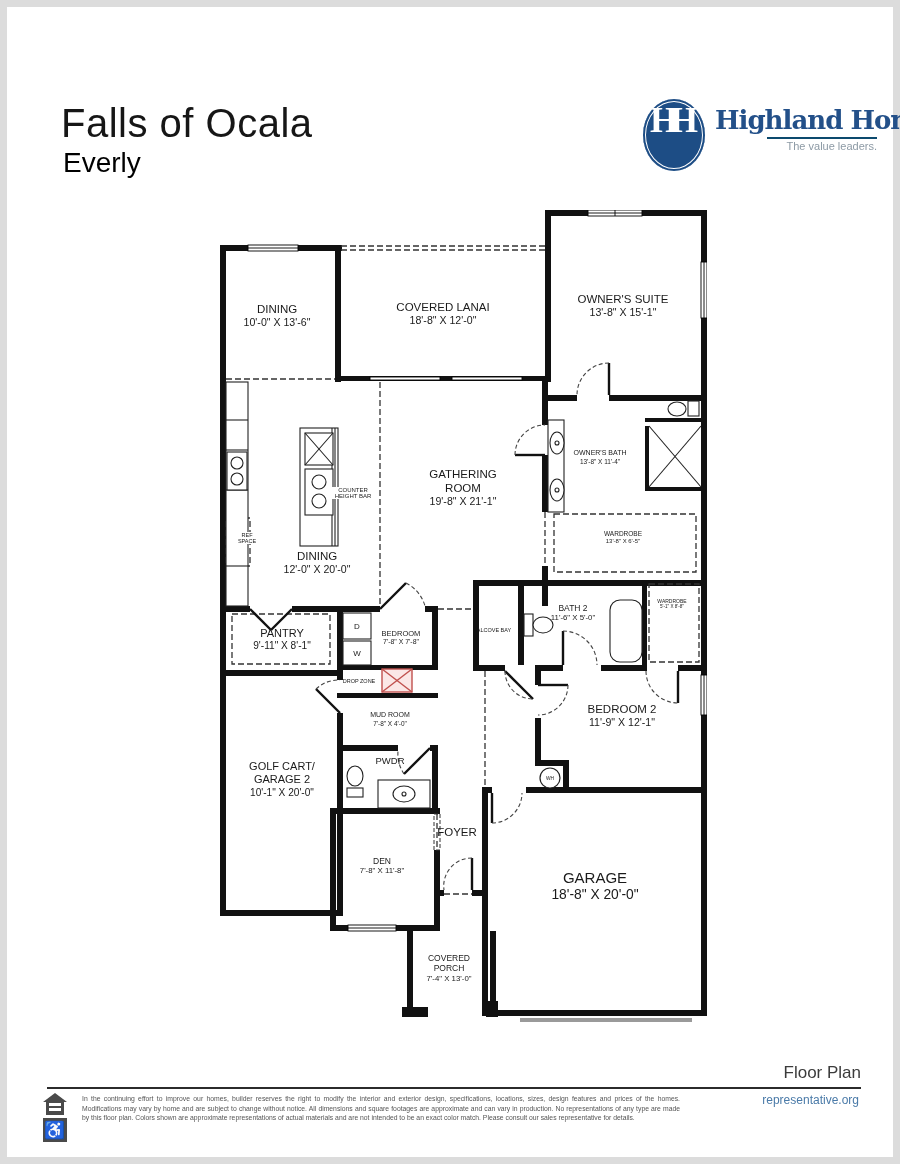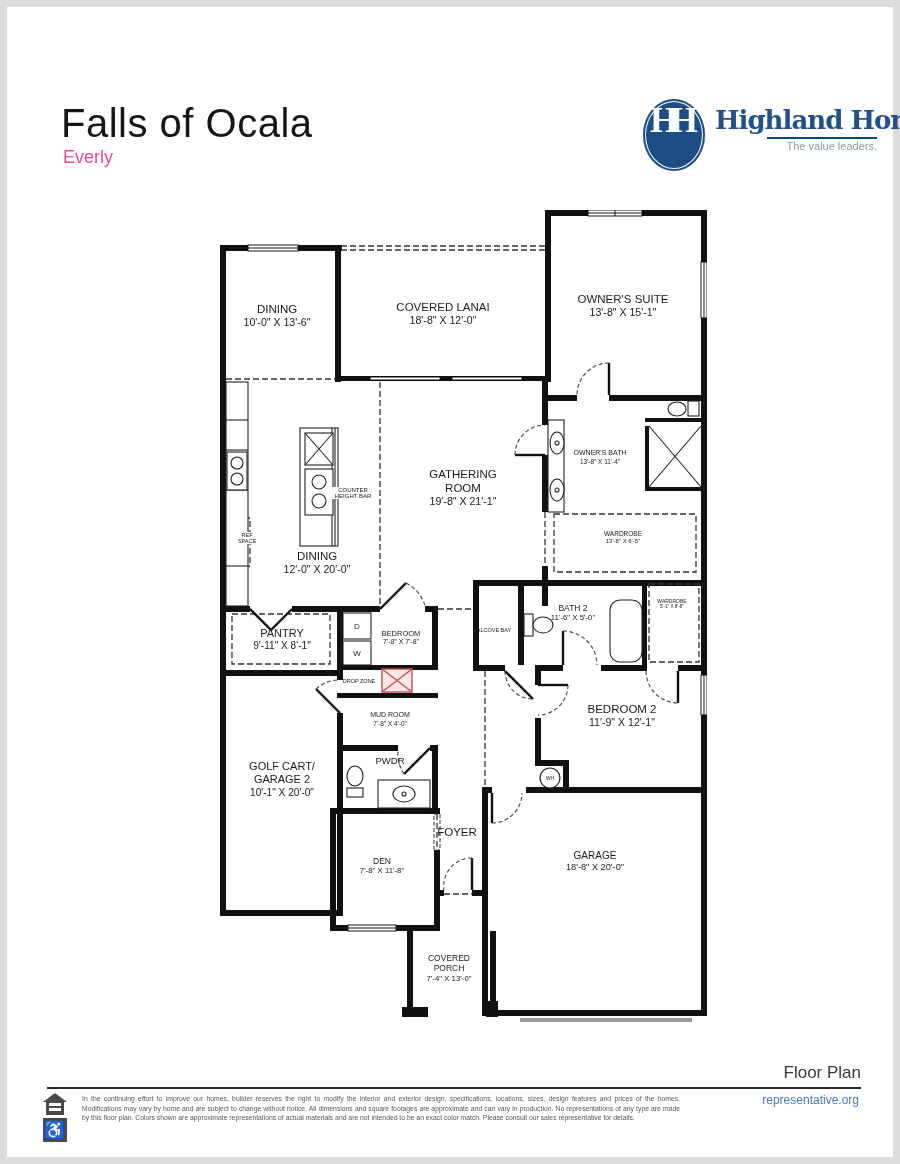--- a/index.html
+++ b/index.html
@@ -1,20 +1,20 @@
 <!DOCTYPE html>
 <html><head>
 <meta charset="utf-8">
 <style>
   html,body{margin:0;padding:0;background:#fff;}
   body{width:900px;height:1164px;position:relative;font-family:"Liberation Sans",sans-serif;color:#1c1c1c;}
   .page{position:absolute;inset:0;border:7px solid #dcdcdc;box-sizing:border-box;background:#fff;}
   
   .title{position:absolute;left:54px;top:82px;font-size:40px;letter-spacing:.5px;color:#161616;margin-top:12px;}
-  .subtitle{position:absolute;left:56px;top:140px;font-size:18px;color:#ec4899;}
+  .subtitle{position:absolute;left:56px;top:140px;font-size:28px;color:#000000;}
   .logo{position:absolute;left:636px;top:92px;width:234px;height:78px;}
   .logo-oval{position:absolute;left:0;top:0;width:62px;height:72px;background:#1d4d85;border-radius:50%;
     display:flex;align-items:flex-start;justify-content:center;box-shadow:inset 0 0 0 2px #1d4d85, inset 0 0 0 3px #fff;}
   .logo-oval span{color:#fff;font-family:"Liberation Serif",serif;font-weight:bold;font-size:36px;letter-spacing:-8px;padding-right:8px;}
   .logo-text{position:absolute;left:72px;top:6px;width:162px;}
   .logo-name{font-family:"DejaVu Serif",serif;font-weight:bold;font-size:26px;color:#235089;white-space:nowrap;letter-spacing:-1px;}
   .logo-tagrow{margin-top:2px;margin-left:52px;border-top:2px solid #0c4a6e;text-align:right;}
   .logo-tagline{font-size:11px;color:#8d9aa5;padding-top:1px;}
   
   .plan{position:absolute;left:213px;top:203px;width:487px;height:812px;}
@@ -305,21 +305,21 @@
       <div class="rn">BEDROOM 2</div>
         <div class="rd">11'-9" X 12'-1"</div>
     </div>
     <div class="room-label" style="left:237px;top:622px;width:80px;font-size:11.5px">
       <div class="rn">FOYER</div>
     </div>
     <div class="room-label" style="left:162px;top:656px;width:90px;font-size:8.5px">
       <div class="rn">DEN</div>
         <div class="rd">7'-8" X 11'-8"</div>
     </div>
-    <div class="room-label" style="left:375px;top:652px;width:140px;font-size:10px">
+    <div class="room-label" style="left:375px;top:677px;width:140px;font-size:15px">
       <div class="rn">GARAGE</div>
         <div class="rd">18'-8" X 20'-0"</div>
     </div>
     <div class="room-label" style="left:229px;top:758px;width:72px;font-size:8.5px">
       <div class="rn">COVERED PORCH</div>
         <div class="rd">7'-4" X 13'-0"</div>
     </div>
 
     <div class="lab" style="left:133px;top:283px;width:50px;font-size:6px;background:#fff">COUNTER HEIGHT BAR</div>
     <div class="lab" style="left:27px;top:328px;width:30px;font-size:5.5px;background:#fff">REF SPACE</div>

